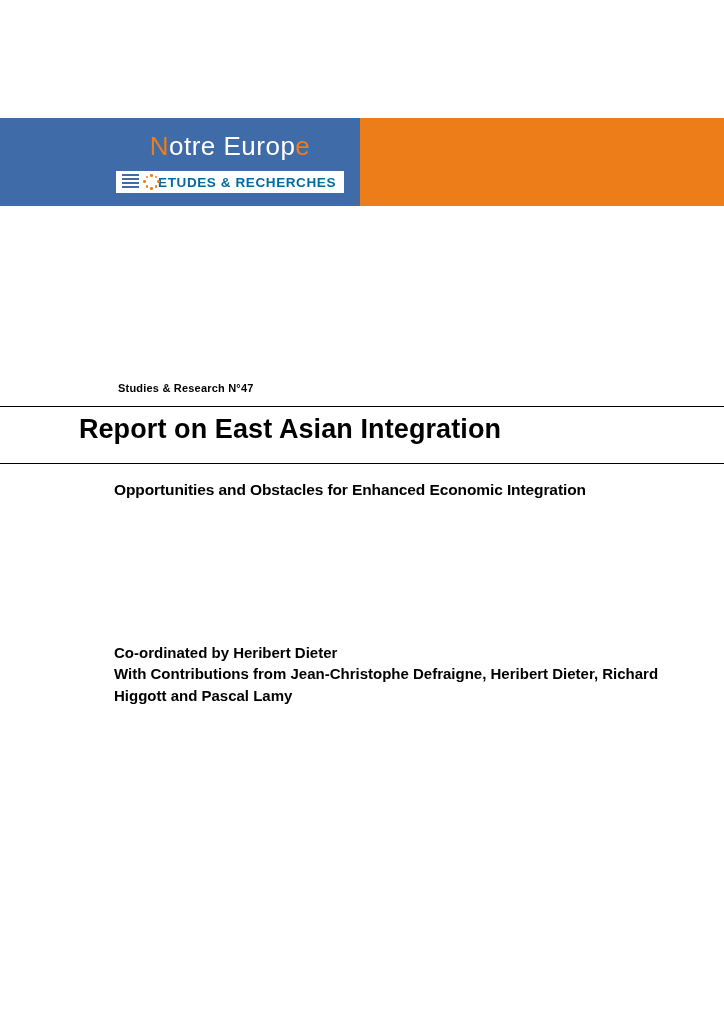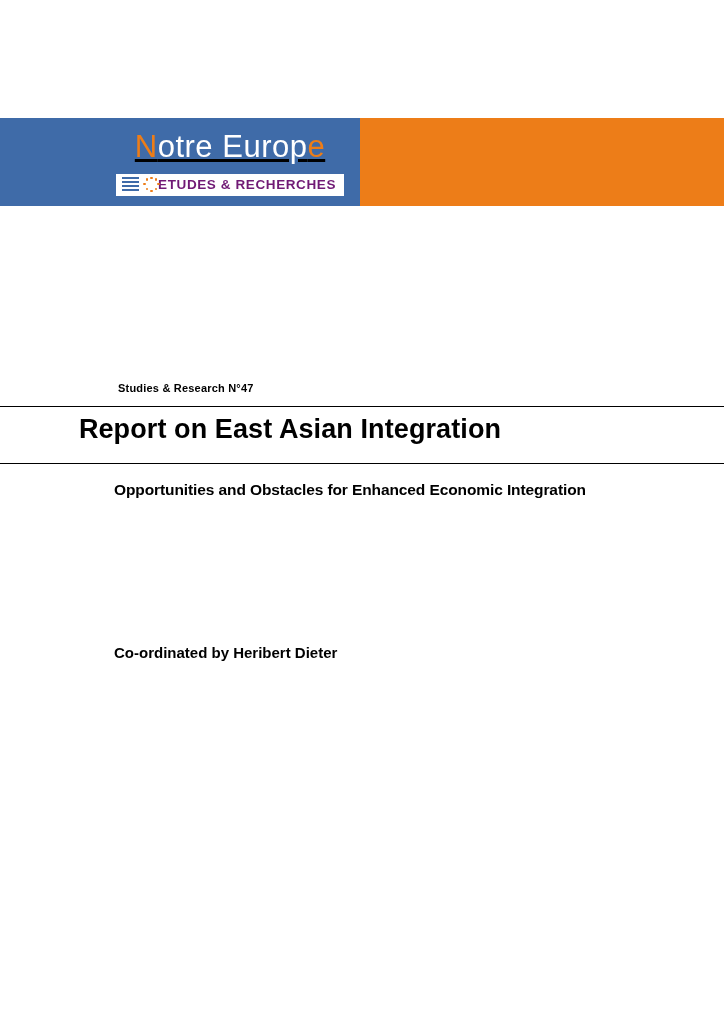--- a/index.html
+++ b/index.html
@@ -38,28 +38,27 @@
     flex-direction: column;
     justify-content: center;
     align-items: center;
   }
   .banner-right {
     flex: 1 1 auto;
     background: #ed7d18;
   }
 
   .logo-wordmark {
-    font-size: 31px;
+    font-size: 26px;
     letter-spacing: 0.5px;
     line-height: 1;
     margin-top: 2px;
     margin-bottom: 12px;
     white-space: nowrap;
     font-family: "Liberation Sans", sans-serif;
-    text-decoration: underline;
   }
   .logo-wordmark .w-n { color: #ed7d18; }
   .logo-wordmark .w-otre { color: #ffffff; }
   .logo-wordmark .w-e2 { color: #ed7d18; }
 
   .logo-sub {
     display: flex;
     align-items: center;
     background: #ffffff;
     padding: 3px 8px 3px 6px;
@@ -91,21 +90,21 @@
     position: absolute;
     width: 2.5px;
     height: 2.5px;
     border-radius: 50%;
     background: #ed7d18;
   }
   .logo-subtext {
     font-size: 13.5px;
     font-weight: bold;
     letter-spacing: 0.6px;
-    color: #701a75;
+    color: #0369a1;
     white-space: nowrap;
   }
 
   
   .doc-body {
     position: absolute;
     left: 0;
     top: 0;
     width: 724px;
   }
@@ -189,14 +188,15 @@
 </div>
 
 <div class="doc-body">
   <div class="series-label">Studies &amp; Research N°47</div>
   <div class="rule rule-top"></div>
   <div class="main-title">Report on East Asian Integration</div>
   <div class="rule rule-bottom"></div>
   <div class="subtitle">Opportunities and Obstacles for Enhanced Economic Integration</div>
   <div class="credits">
     <div>Co-ordinated by Heribert Dieter</div>
+    <div>With Contributions from Jean-Christophe Defraigne, Heribert Dieter, Richard Higgott and Pascal Lamy</div>
   </div>
 </div>
 
 </body></html>

